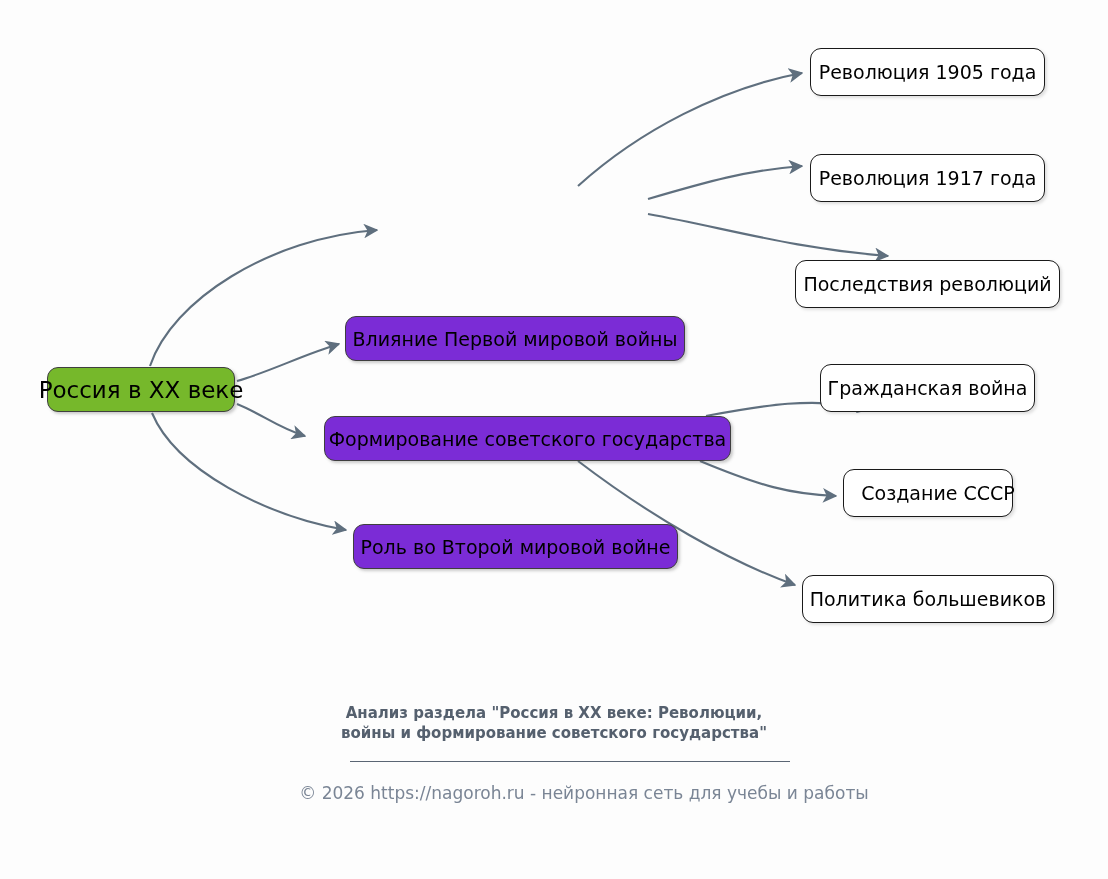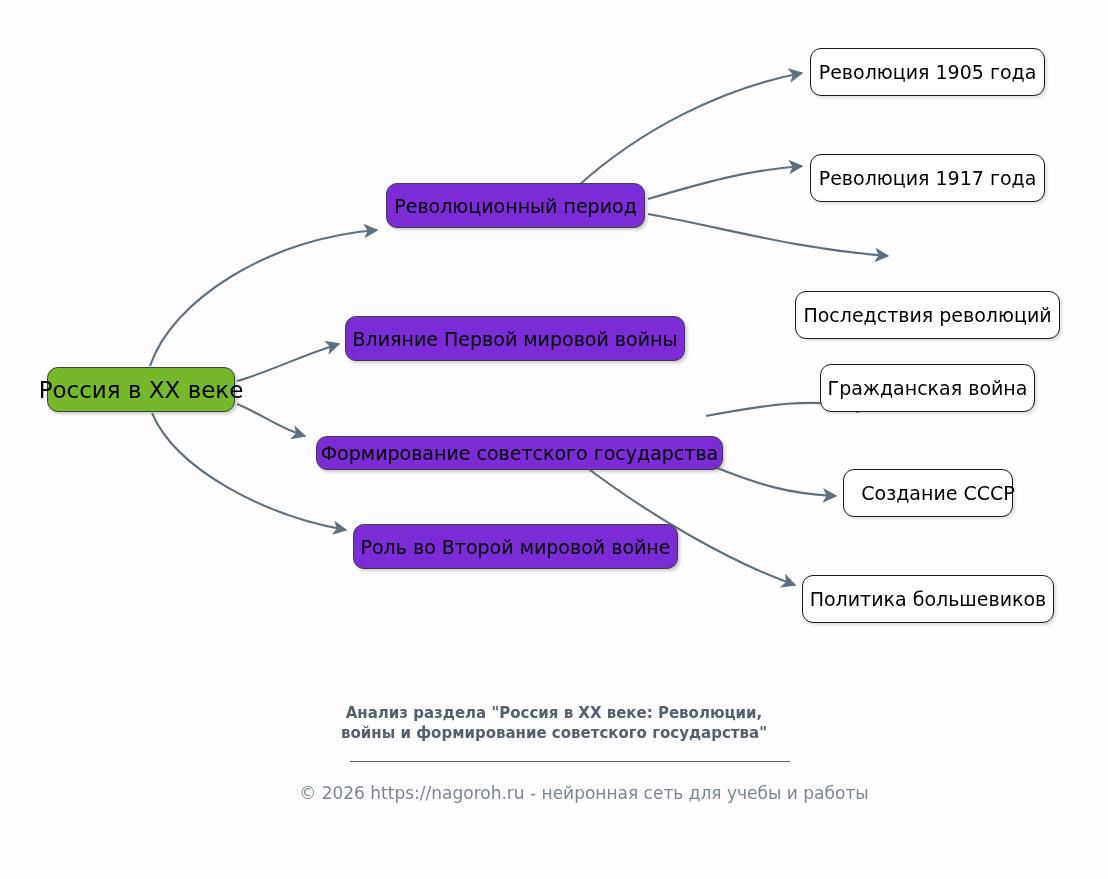--- a/index.html
+++ b/index.html
@@ -113,33 +113,32 @@
       <path d="M 648 214 C 726 228, 790 248, 888 256"></path>
 
       <path d="M 706 416 C 760 406, 812 396, 870 409"></path>
       <path d="M 700 461 C 760 486, 790 494, 836 496"></path>
       <path d="M 578 461 C 650 516, 730 562, 795 585"></path>
     </g>
   </svg>
 
   <div class="node node-root" style="left:47px; top:367px; width:188px; height:45px;">Россия в XX веке</div>
 
-  <div class="node node-branch" style="left:386px; top:183px; width:259px; height:45px;">Революционный период</div>
 
   <div class="node node-branch" style="left:345px; top:316px; width:340px; height:45px;">Влияние Первой мировой войны</div>
 
-  <div class="node node-branch" style="left:316px; top:416px; width:407px; height:34px;margin-top:20px;">Формирование советского государства</div>
+  <div class="node node-branch" style="left:324px; top:416px; width:407px; height:45px;">Формирование советского государства</div>
 
   <div class="node node-branch" style="left:353px; top:524px; width:325px; height:45px;">Роль во Второй мировой войне</div>
 
   <div class="node node-leaf" style="left:810px; top:48px; width:235px; height:48px;">Революция 1905 года</div>
 
   <div class="node node-leaf" style="left:810px; top:154px; width:235px; height:48px;">Революция 1917 года</div>
 
-  <div class="node node-leaf" style="left:795px; top:260px; width:265px; height:48px;margin-top:31px;">Последствия революций</div>
+  <div class="node node-leaf" style="left:795px; top:260px; width:265px; height:48px;">Последствия революций</div>
 
   <div class="node node-leaf" style="left:820px; top:364px; width:215px; height:48px;">Гражданская война</div>
 
   <div class="node node-leaf" style="left:843px; top:469px; width:170px; height:48px;padding-left:20px;">Создание СССР</div>
 
   <div class="node node-leaf" style="left:802px; top:575px; width:252px; height:48px;">Политика большевиков</div>
 
   <div id="caption">
     <span>Анализ раздела "Россия в XX веке: Революции,</span>
     <span class="line2">войны и формирование советского государства"</span>

